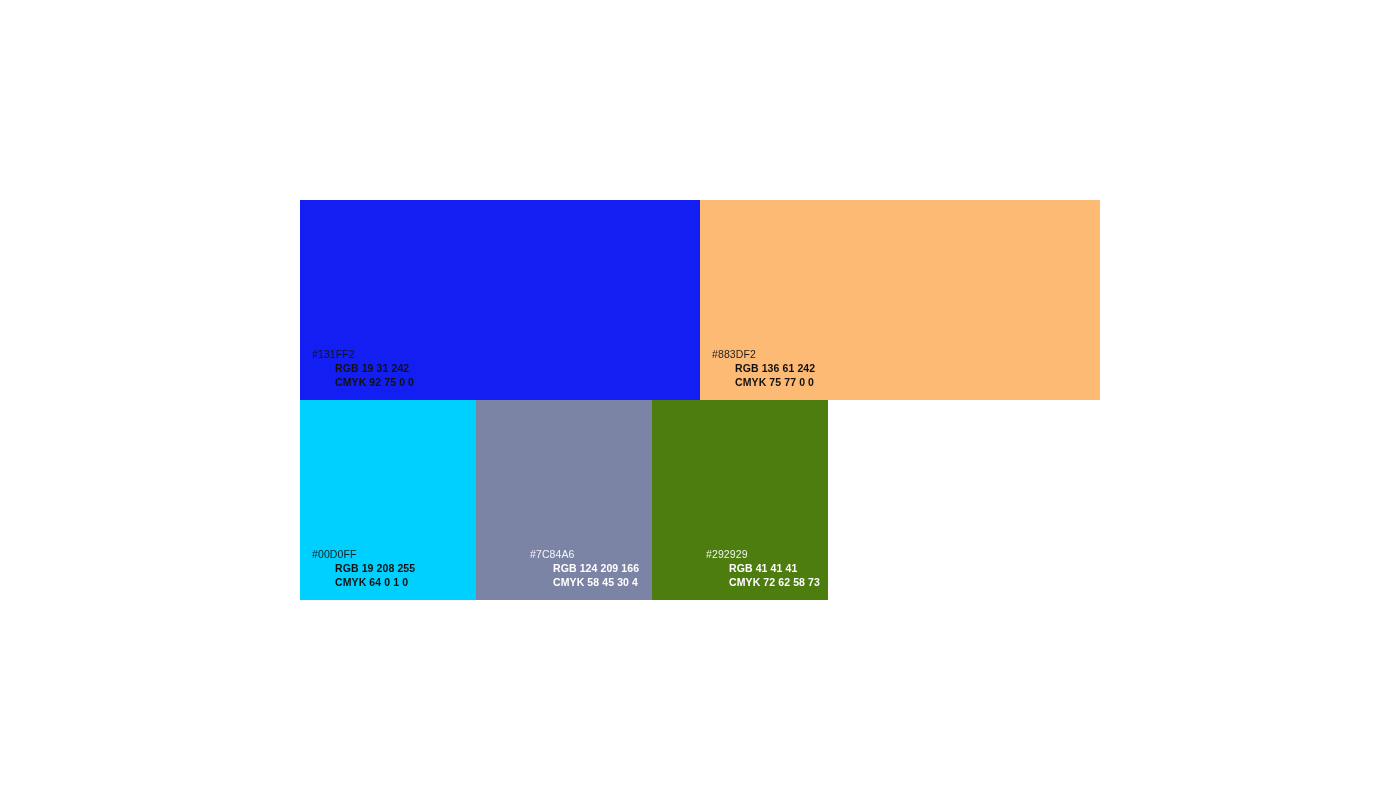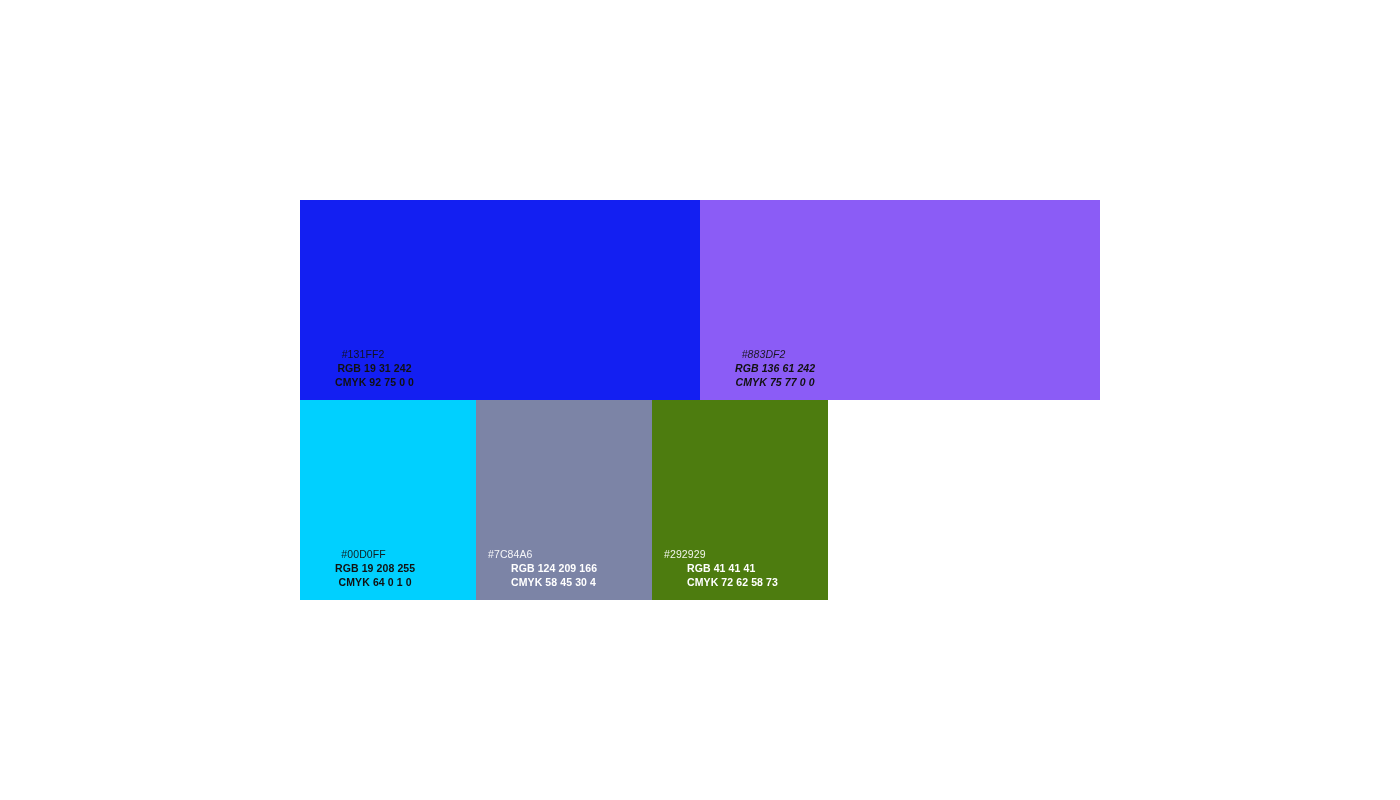--- a/index.html
+++ b/index.html
@@ -57,39 +57,39 @@
 
   .swatch-rgb,
   .swatch-cmyk {
     font-size: 10.5px;
     letter-spacing: 0.1px;
     font-weight: bold;
     padding-left: 23px;
   }
 
   
-  .text-dark .swatch-info { color: #111111; text-align: center; }
-  .text-light .swatch-info { color: #ffffff; }
+  .text-dark .swatch-info { color: #111111; }
+  .text-light .swatch-info { color: #ffffff; margin-left: 42px; }
 </style>
 </head>
 <body style="background-color: rgb(255, 255, 255);">
 
 <div id="palette-root">
 
   <div class="palette-row row-top">
 
     <div class="swatch text-dark" style="background-color: rgb(19, 31, 242);">
       <div class="swatch-info">
         <div class="swatch-hex">#131FF2</div>
         <div class="swatch-rgb">RGB 19 31 242</div>
         <div class="swatch-cmyk">CMYK 92 75 0 0</div>
       </div>
     </div>
 
-    <div class="swatch text-dark" style="background-color: #8b5cf6; font-style: italic;">
+    <div class="swatch text-dark" style="background-color: #fdba74;">
       <div class="swatch-info">
         <div class="swatch-hex">#883DF2</div>
         <div class="swatch-rgb">RGB 136 61 242</div>
         <div class="swatch-cmyk">CMYK 75 77 0 0</div>
       </div>
     </div>
 
   </div>
 
   <div class="palette-row row-bottom">

